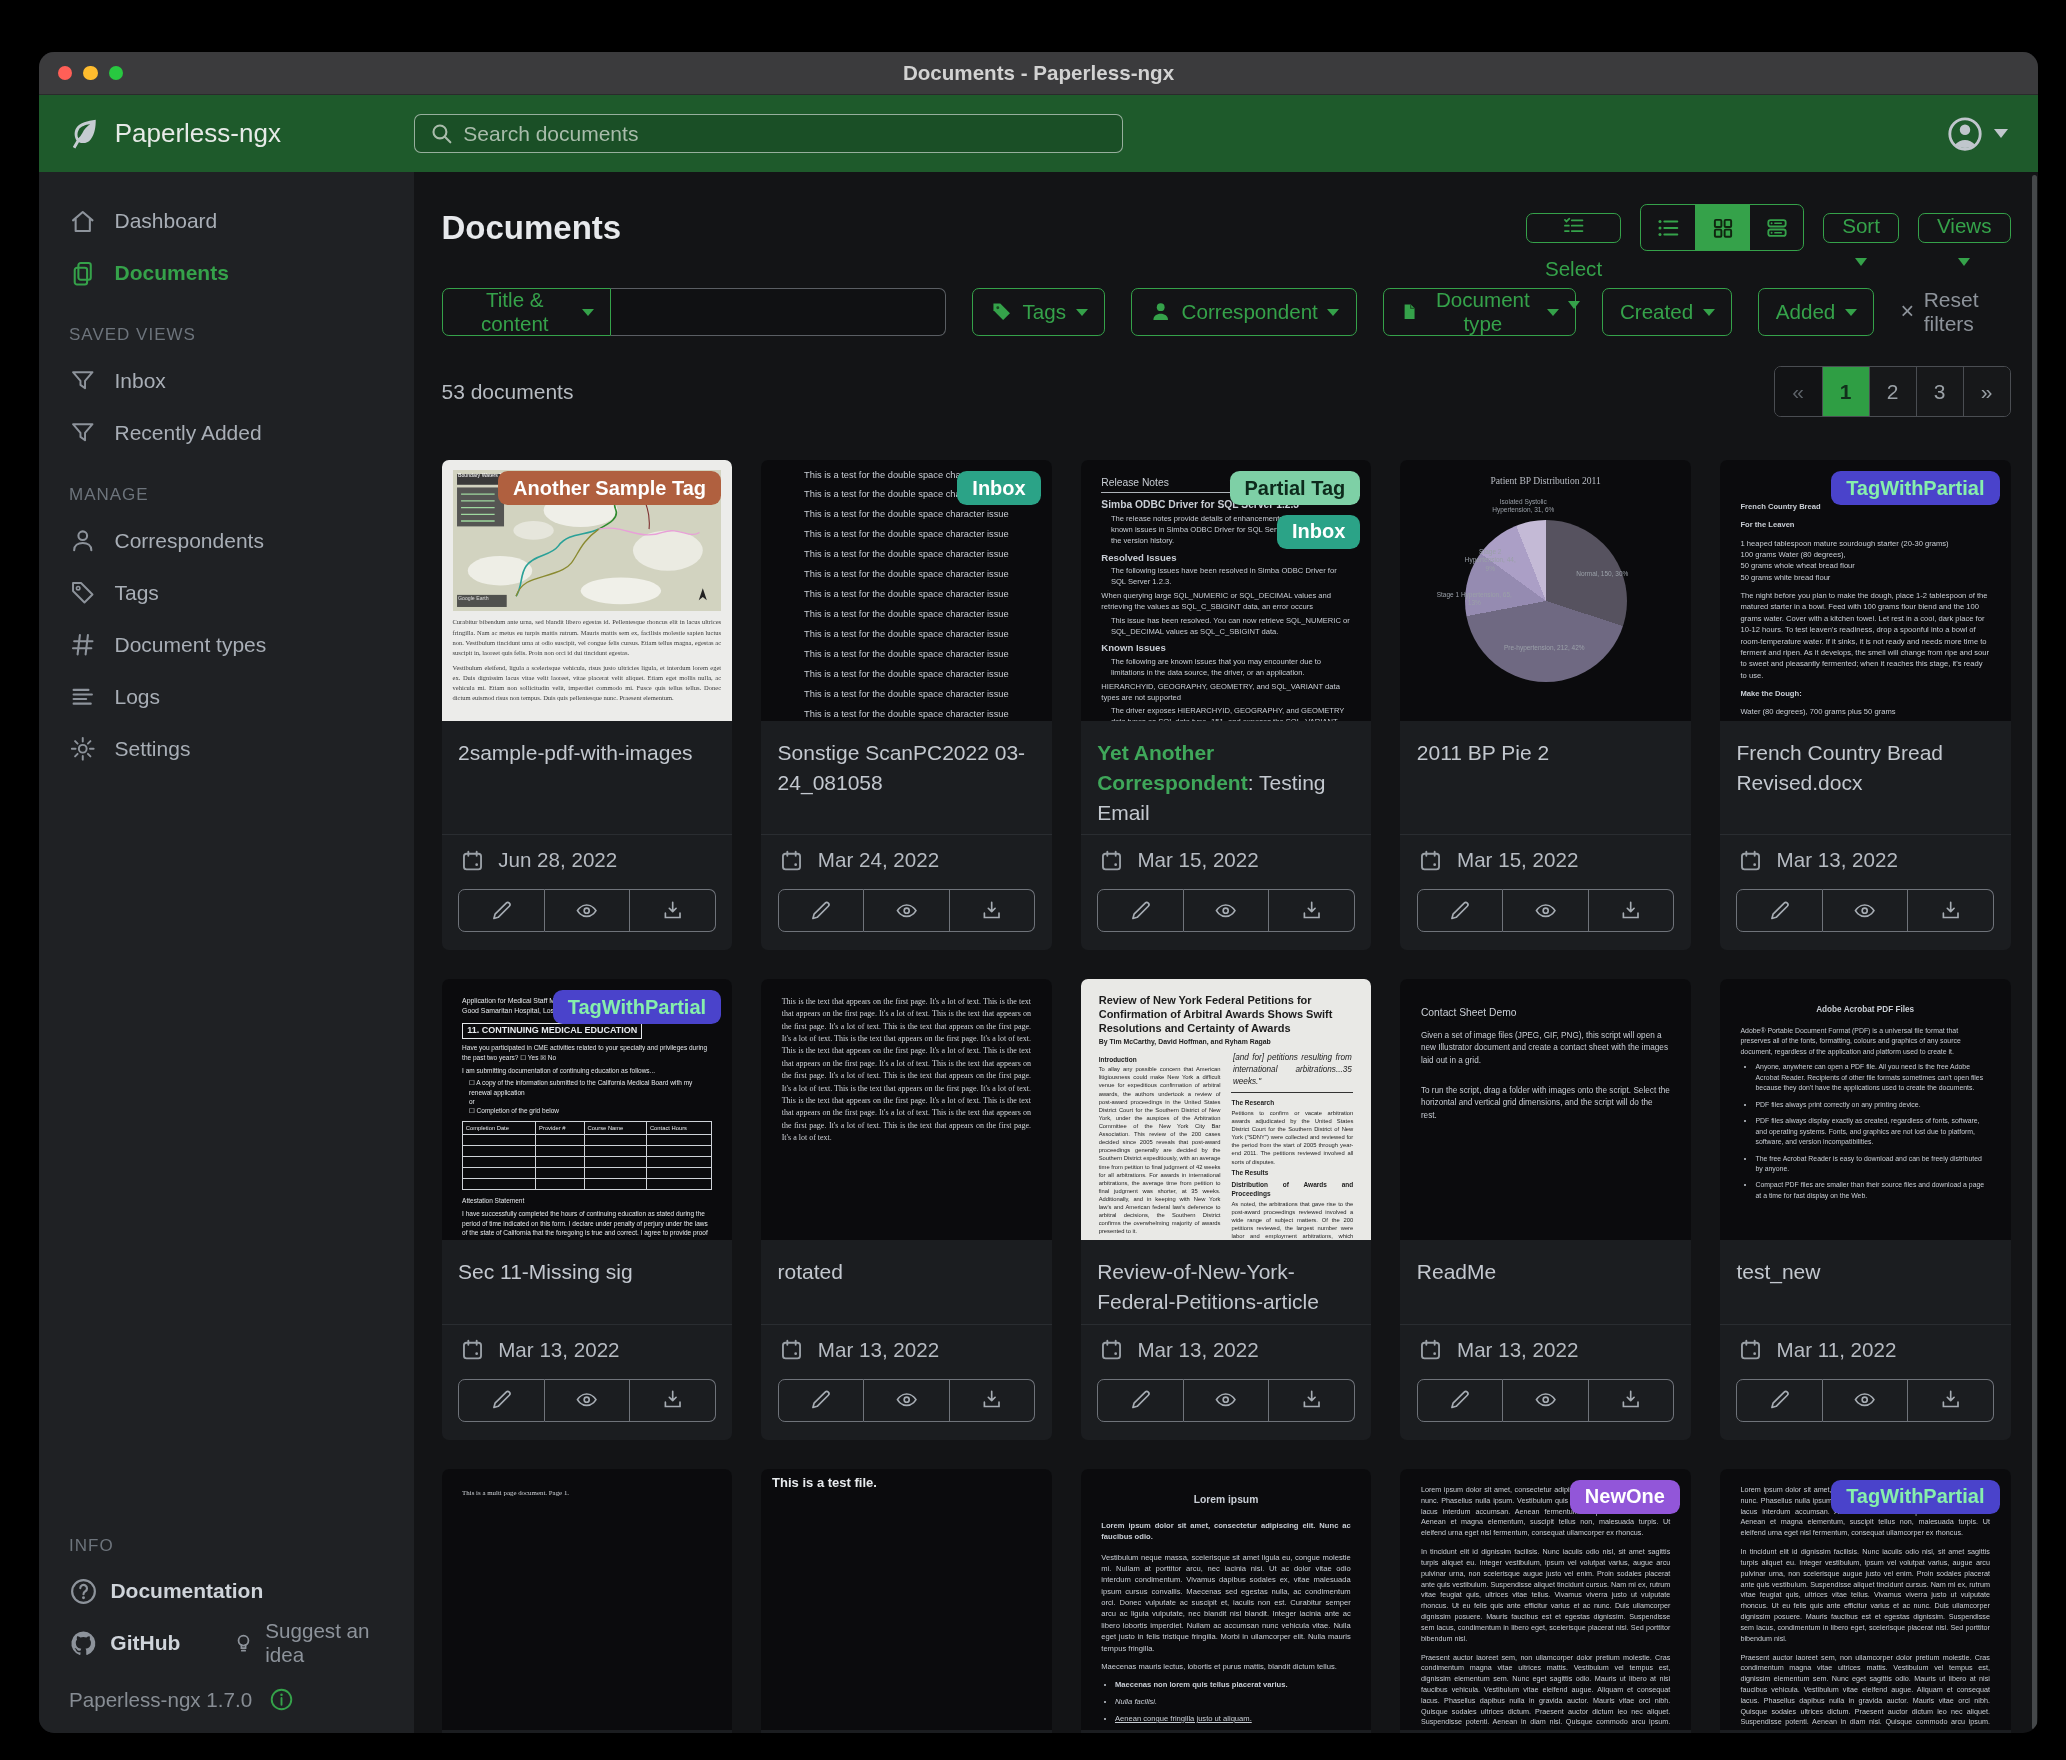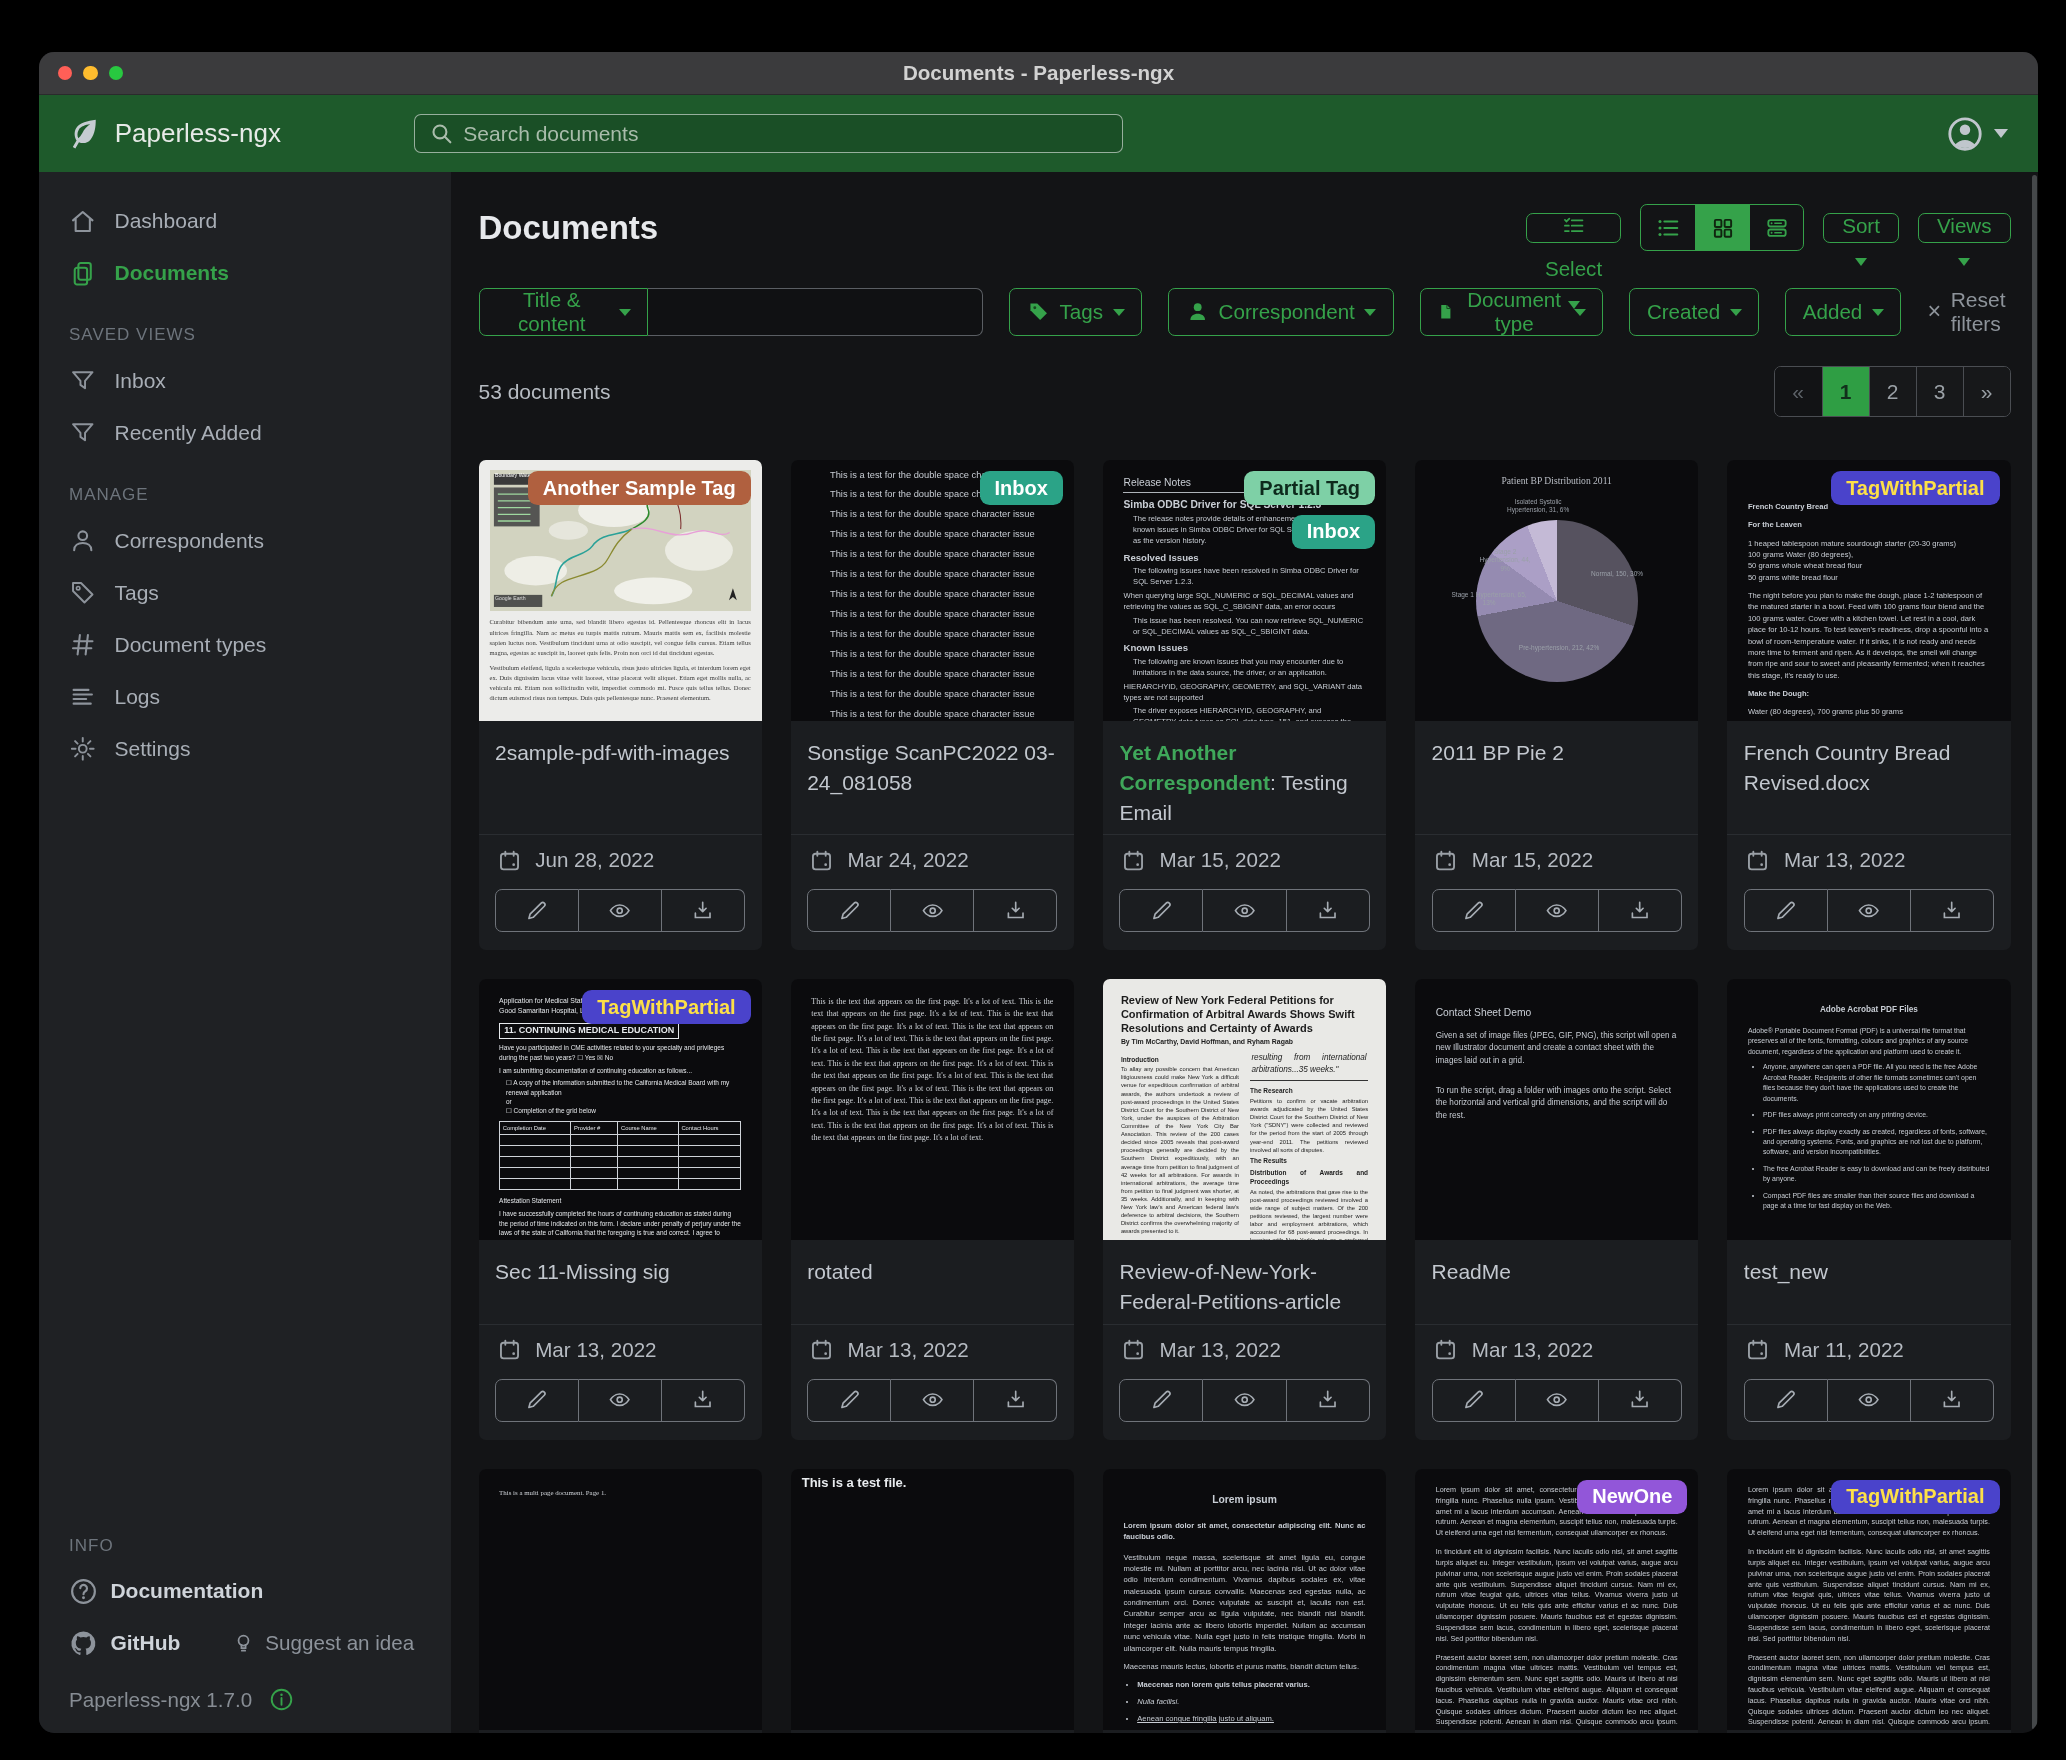--- a/index.html
+++ b/index.html
@@ -34,21 +34,21 @@
     font-size:21px;font-family:"Liberation Sans",sans-serif;}
   .searchbox input::placeholder{color:#a9bcab;}
   .appbar-spacer{flex:1;}
   .userbox{display:flex;align-items:center;gap:9.6px;padding-right:30px;}
   .userbox .ic{width:38px;height:38px;color:#c0c6cc;}
   .caret{width:0;height:0;border-left:7.6px solid transparent;border-right:7.6px solid transparent;
     border-top:9px solid currentColor;display:inline-block;}
   .userbox .caret{color:#c0c6cc;}
   
   .shell{flex:1;display:flex;min-height:0;}
-  .sidebar{width:412px;flex:0 0 auto;background:var(--side);padding:23.4px 0 20.6px 0;
+  .sidebar{width:375px;flex:0 0 auto;background:var(--side);padding:23.4px 0 20.6px 0;
     display:flex;flex-direction:column;}
   .side-item{display:flex;align-items:center;gap:18px;height:52px;padding-left:30px;
     color:var(--muted);font-size:21px;cursor:pointer;}
   .side-item .ic{width:27.5px;height:27.5px;color:#8d939b;flex:0 0 auto;}
   .side-item.active{color:var(--green);font-weight:700;}
   .side-item.active .ic{color:var(--green);}
   .side-head{color:var(--dim);font-size:17px;letter-spacing:1px;padding:26px 0 9.6px 30px;font-weight:400;}
   .side-spacer{flex:1;}
   .side-row{display:flex;align-items:center;gap:12.4px;height:52px;padding-left:30px;color:var(--muted);font-size:21px;}
   .side-row .bold{color:#cfd4da;font-weight:700;}
@@ -105,21 +105,21 @@
   .grid{display:grid;grid-template-columns:repeat(5,1fr);gap:29px;margin-top:43px;}
   .card{background:var(--card);border-radius:6.9px;display:flex;flex-direction:column;min-width:0;}
   .thumb{position:relative;height:261px;background:var(--thumb);overflow:hidden;
     border-radius:6.9px 6.9px 0 0;cursor:pointer;}
   .tags{position:absolute;top:11px;right:11px;display:flex;flex-direction:column;
     align-items:flex-end;gap:9.6px;z-index:3;text-align:right;}
   .tag{font-size:20px;font-weight:700;padding:5.5px 15px;border-radius:9.6px;white-space:nowrap;cursor:pointer;}
   .tag.orange{background:#b0603f;color:#fff;}
   .tag.teal{background:#2ba387;color:#fff;}
   .tag.mint{background:#7ed0a6;color:#0d2a1c;}
-  .tag.indigo{background:#4a43cb;color:#fde047;}
+  .tag.indigo{background:#4a43cb;color:#86efac;}
   .tag.purple{background:#9256d9;color:#fff;}
   .card-title{padding:16.5px 16.5px 6.9px;min-height:81px;color:var(--txt);font-size:21px;line-height:30px;cursor:pointer;}
   .corr{color:var(--corr);font-weight:700;}
   .card-meta{border-top:0.7px solid var(--line);margin-top:auto;display:flex;align-items:center;
     gap:13.7px;padding:12.4px 18px;color:#b6bbc2;font-size:20.6px;}
   .card-meta .ic{width:25px;height:25px;color:#9aa0a6;}
   .card-actions{display:flex;padding:4.1px 16.5px 18px;}
   .act{flex:1;height:43px;background:transparent;border:1.4px solid #6f737a;color:#a6acb3;
     display:flex;align-items:center;justify-content:center;cursor:pointer;}
   .act + .act{border-left:none;}

